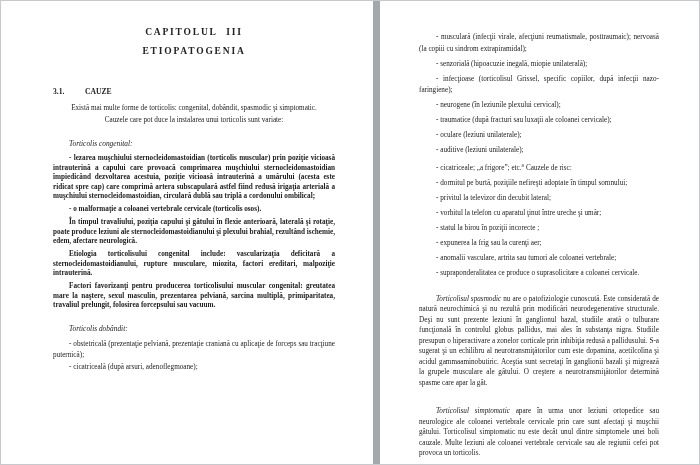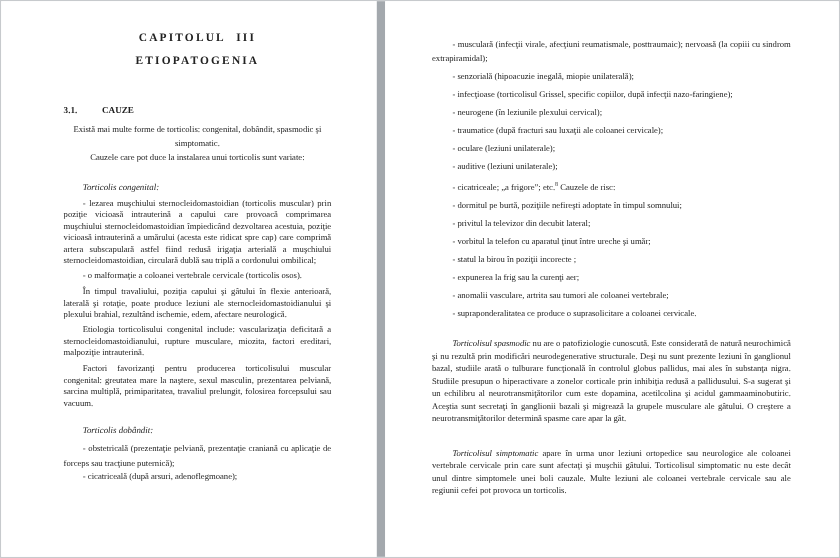--- a/index.html
+++ b/index.html
@@ -4,21 +4,21 @@
 <style>
   * { margin:0; padding:0; box-sizing:border-box; }
   html,body { width:700px; height:465px; overflow:hidden; background:#fff; }
   body { font-family:"Liberation Serif","DejaVu Serif",serif; color:#222; }
   .frame {
     width:700px; height:465px;
     border:1px solid #c7cacd;
     display:flex;
   }
   .page { background:#ffffff; overflow:hidden; height:100%; }
-  .page-left  { width:313px; padding:26px 38px 8px 52px; }
+  .page-left  { width:372px; padding:26px 38px 8px 52px; }
   .gutter     { width:7px; background:#a3a8ad; height:100%; }
   .page-right { flex:1; padding:31px 40px 8px 39px; }
 
   .chapter-title, .chapter-subtitle {
     text-align:center; font-weight:bold; font-size:9.5px;
     letter-spacing:1.8px; word-spacing:5px;
   }
   .chapter-title   { margin-bottom:9px; }
   .chapter-subtitle{ margin-bottom:31px; }
 
@@ -29,20 +29,21 @@
 
   .italic-heading {
     font-style:italic; font-size:7.4px;
     margin:13px 0 6px 16px;
   }
 
   .body-text {
     font-size:7.2px; line-height:9.5px;
     text-align:justify; text-indent:16px;
     margin-bottom:3.5px;
+    font-weight:bold;
   }
   .mt { margin-top:6px; }
 
   .acq-item {
     font-size:7.2px; line-height:11.5px;
     text-align:justify; text-indent:16px;
   }
 
   .rp-bullet {
     font-size:7.2px; line-height:11.5px;

